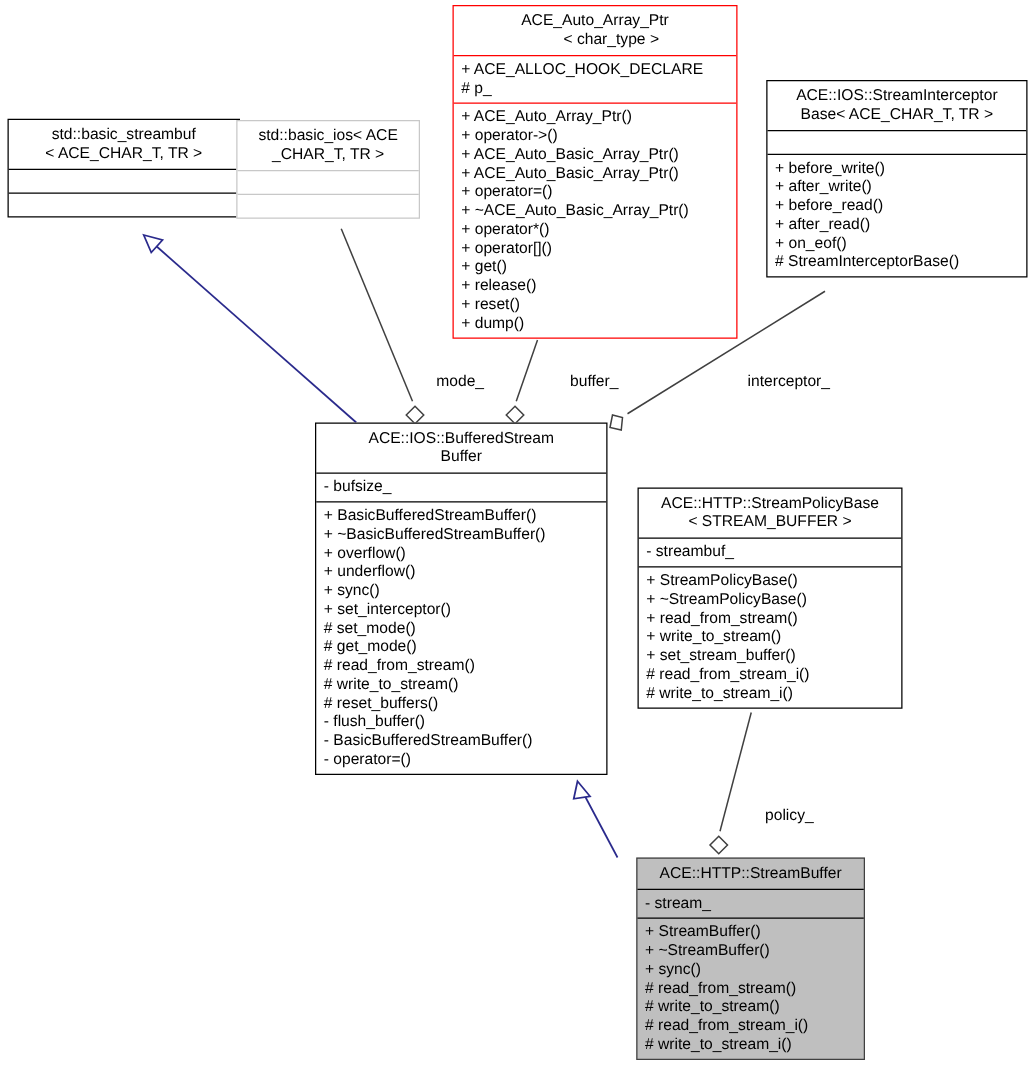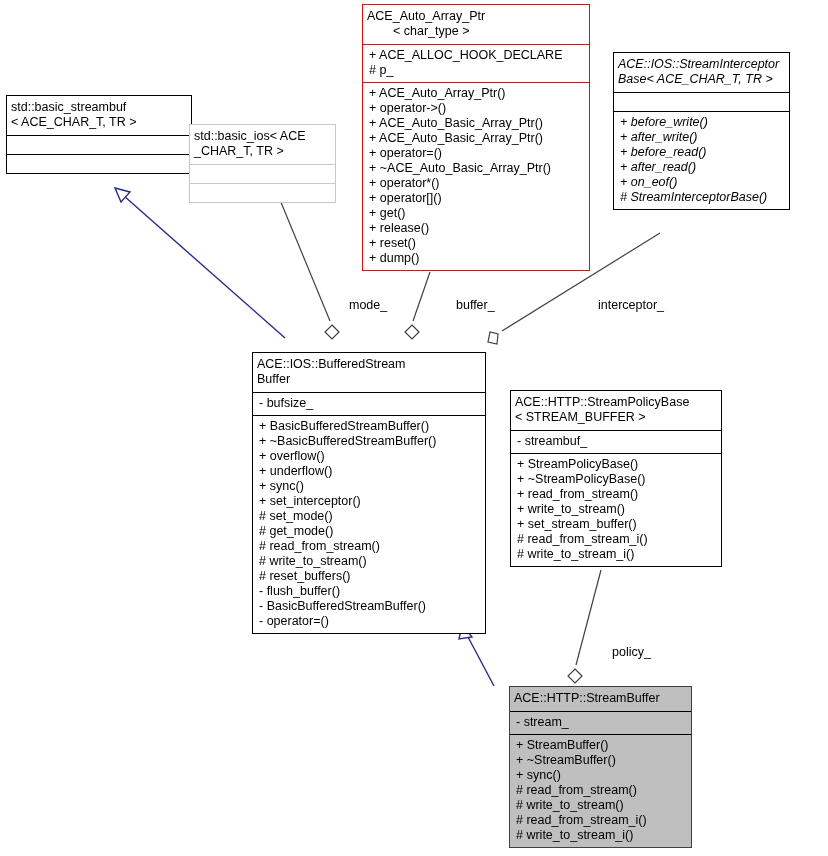--- a/index.html
+++ b/index.html
@@ -34,21 +34,21 @@
     border: 1px solid #000000;
     font-size: 12.5px;
     line-height: 15px;
     color: #000000;
   }
   .node .sec {
     box-sizing: border-box;
     padding: 3px 6px 4px 6px;
   }
   .node .sec.title {
-    text-align: left;
+    text-align: center;
     padding: 4px 4px 5px 4px;
   }
   .node .sec + .sec {
     border-top: 1px solid #000000;
   }
   .node .sec.empty {
     height: 19px;
     padding: 0;
   }
   .node .row {
@@ -143,21 +143,21 @@
       <div class="row">+ ~ACE_Auto_Basic_Array_Ptr()</div>
       <div class="row">+ operator*()</div>
       <div class="row">+ operator[]()</div>
       <div class="row">+ get()</div>
       <div class="row">+ release()</div>
       <div class="row">+ reset()</div>
       <div class="row">+ dump()</div>
     </div>
   </div>
 
-  <div class="node" style="left:613px; top:52px; width:177px;font-style:italic;">
+  <div class="node" style="left:613px; top:64px; width:209px;">
     <div class="sec title">
       <div class="row">ACE::IOS::StreamInterceptor</div>
       <div class="row">Base&lt; ACE_CHAR_T, TR &gt;</div>
     </div>
     <div class="sec empty"></div>
     <div class="sec">
       <div class="row">+ before_write()</div>
       <div class="row">+ after_write()</div>
       <div class="row">+ before_read()</div>
       <div class="row">+ after_read()</div>
@@ -168,30 +168,30 @@
 
   <div class="node" style="left:6px; top:95px; width:186px;">
     <div class="sec title">
       <div class="row">std::basic_streambuf</div>
       <div class="row">&lt; ACE_CHAR_T, TR &gt;</div>
     </div>
     <div class="sec empty"></div>
     <div class="sec empty"></div>
   </div>
 
-  <div class="node greyborder" style="left:189px; top:96px; width:147px;margin-top:28px;">
+  <div class="node greyborder" style="left:189px; top:96px; width:147px;">
     <div class="sec title">
       <div class="row">std::basic_ios&lt; ACE</div>
       <div class="row">_CHAR_T, TR &gt;</div>
     </div>
     <div class="sec empty"></div>
     <div class="sec empty"></div>
   </div>
 
-  <div class="node" style="left:252px; top:352px; width:234px;">
+  <div class="node" style="left:252px; top:338px; width:234px;">
     <div class="sec title">
       <div class="row">ACE::IOS::BufferedStream</div>
       <div class="row">Buffer</div>
     </div>
     <div class="sec">
       <div class="row">- bufsize_</div>
     </div>
     <div class="sec">
       <div class="row">+ BasicBufferedStreamBuffer()</div>
       <div class="row">+ ~BasicBufferedStreamBuffer()</div>

